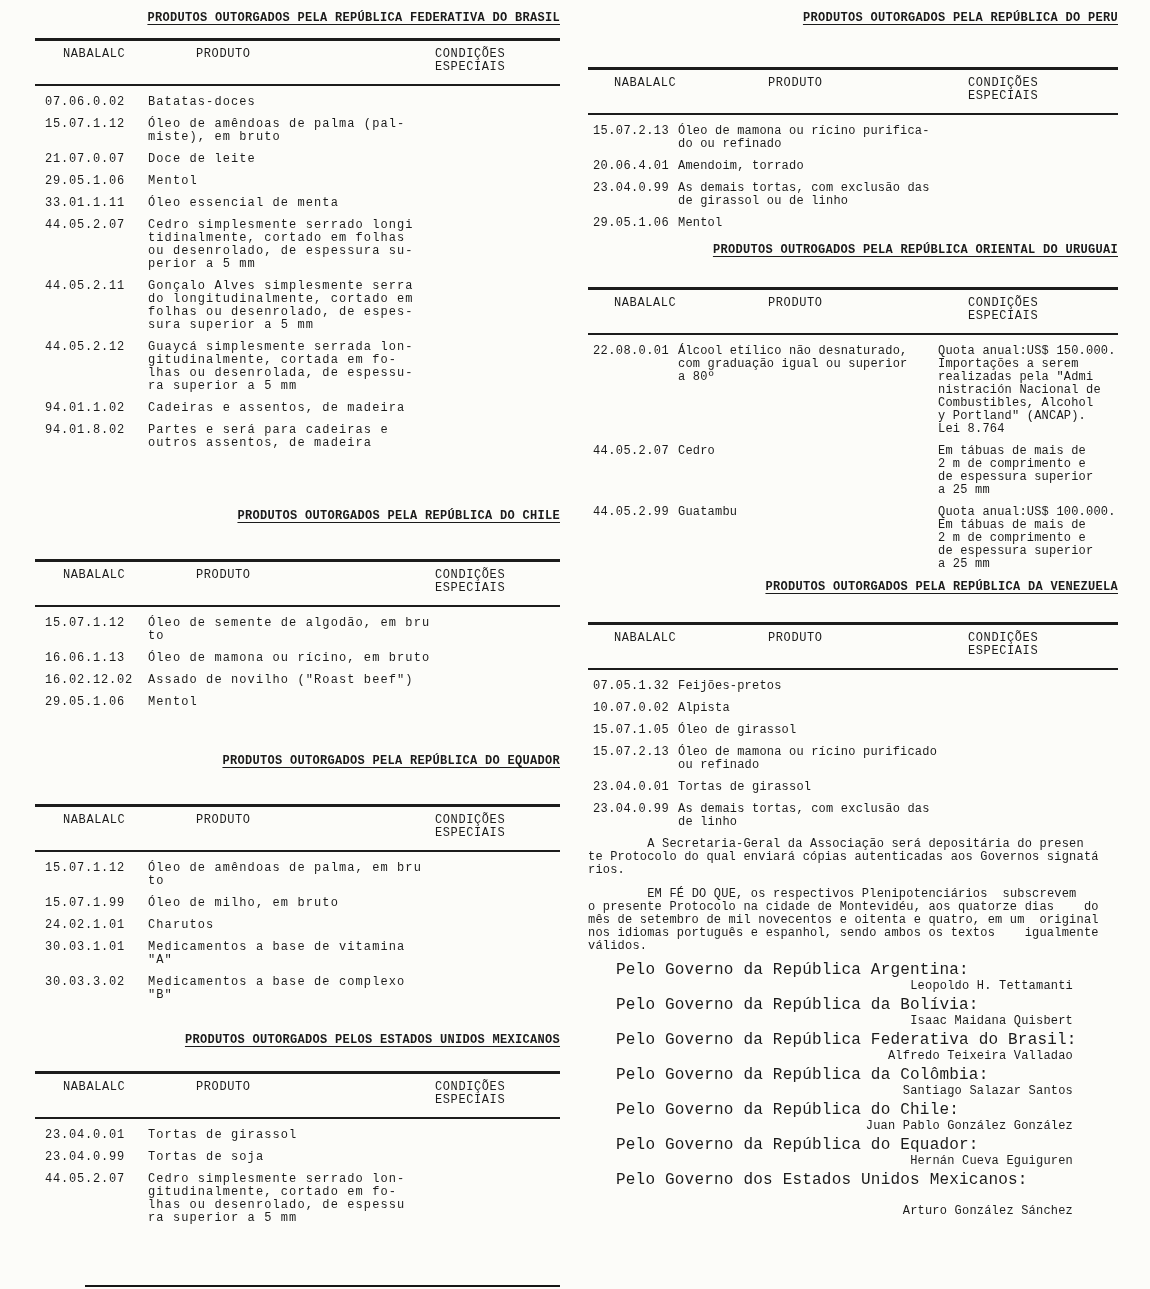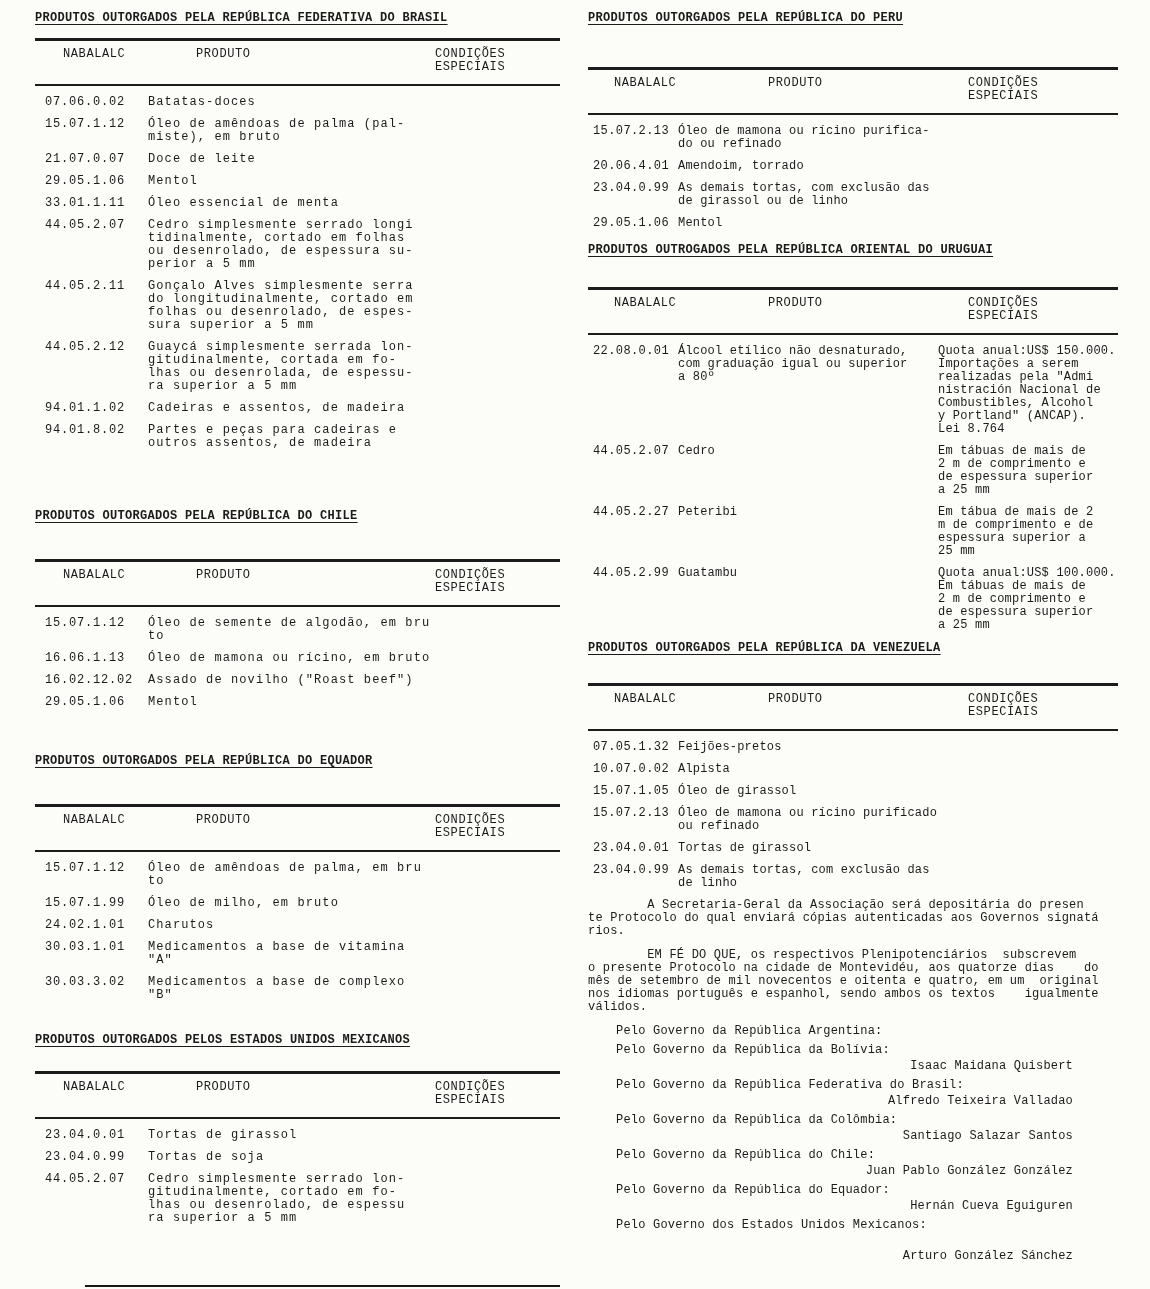--- a/index.html
+++ b/index.html
@@ -7,21 +7,21 @@
     position:relative;width:1150px;height:1289px;margin:0 auto;
     background:#fcfcf9;overflow:hidden;color:#1b1b1b;
     font-family:"Liberation Mono","DejaVu Sans Mono",monospace;
   }
   .col{position:absolute;top:12px;}
   .col-left{left:35px;width:525px;}
   .col-right{left:588px;width:530px;}
 
   .section-title{
     margin:0;font-size:12px;font-weight:bold;letter-spacing:0.3px;
-    text-align:left;text-decoration:underline;text-underline-offset:3px;
+    text-align:right;text-decoration:underline;text-underline-offset:3px;
     line-height:13px;white-space:nowrap;
   }
   .sec-brasil{margin-top:0;}
   .sec-chile{margin-top:60px;}
   .sec-equador{margin-top:46px;}
   .sec-mexicanos{margin-top:32px;}
   .sec-peru{margin-top:0;}
   .sec-uruguai{margin-top:14px;}
   .sec-venezuela{margin-top:10px;}
   .sec-brasil .section-title{margin-bottom:13px;}
@@ -52,21 +52,21 @@
   .col-right .td.code{padding-left:5px;letter-spacing:0.4px;}
 
   .closing{margin-top:6px;}
   .closing .para{
     margin:0 0 11px;font-size:12px;line-height:13px;letter-spacing:0.2px;
     white-space:pre-wrap;
   }
   .signatures{margin-top:4px;}
   .sig{margin-bottom:6px;}
   .sig-label{
-    padding-left:28px;font-size:12px;line-height:13px;letter-spacing:0.2px;
+    padding-left:28px;font-size:16px;line-height:13px;letter-spacing:0.2px;
     margin-bottom:3px;white-space:nowrap;
   }
   .sig-name{
     text-align:right;padding-right:45px;font-size:12px;line-height:13px;
     letter-spacing:0.2px;white-space:nowrap;
   }
   .sig:last-child .sig-name{margin-top:18px;}
 
   .bottom-rule{position:absolute;left:85px;top:1285px;width:475px;height:2px;background:#161616;}
 </style>
@@ -137,21 +137,21 @@
 ra superior a 5 mm</div>
             <div class="td cond"></div>
           </div>
             <div class="tr">
             <div class="td code">94.01.1.02</div>
             <div class="td product">Cadeiras e assentos, de madeira</div>
             <div class="td cond"></div>
           </div>
             <div class="tr">
             <div class="td code">94.01.8.02</div>
-            <div class="td product">Partes e peças para cadeiras e
+            <div class="td product">Partes e será para cadeiras e
 outros assentos, de madeira</div>
             <div class="td cond"></div>
           </div>
           </div>
       </div>
     </section>
 
     <section class="product-section sec-chile">
       <h2 class="section-title">PRODUTOS OUTORGADOS PELA REPÚBLICA DO CHILE</h2>
       <div class="ptable">
@@ -326,28 +326,20 @@
           </div>
             <div class="tr">
             <div class="td code">44.05.2.07</div>
             <div class="td product">Cedro</div>
             <div class="td cond">Em tábuas de mais de
 2 m de comprimento e
 de espessura superior
 a 25 mm</div>
           </div>
             <div class="tr">
-            <div class="td code">44.05.2.27</div>
-            <div class="td product">Peteribi</div>
-            <div class="td cond">Em tábua de mais de 2
-m de comprimento e de
-espessura superior a
-25 mm</div>
-          </div>
-            <div class="tr">
             <div class="td code">44.05.2.99</div>
             <div class="td product">Guatambu</div>
             <div class="td cond">Quota anual:US$ 100.000.
 Em tábuas de mais de
 2 m de comprimento e
 de espessura superior
 a 25 mm</div>
           </div>
           </div>
       </div>
@@ -406,20 +398,21 @@
       <p class="para">        EM FÉ DO QUE, os respectivos Plenipotenciários  subscrevem
 o presente Protocolo na cidade de Montevidéu, aos quatorze dias    do
 mês de setembro de mil novecentos e oitenta e quatro, em um  original
 nos idiomas português e espanhol, sendo ambos os textos    igualmente
 válidos.</p>
     </div>
 
     <div class="signatures">
         <div class="sig">
         <div class="sig-label">Pelo Governo da República Argentina:</div>
+        <div class="sig-name">Leopoldo H. Tettamanti</div>
       </div>
         <div class="sig">
         <div class="sig-label">Pelo Governo da República da Bolívia:</div>
         <div class="sig-name">Isaac Maidana Quisbert</div>
       </div>
         <div class="sig">
         <div class="sig-label">Pelo Governo da República Federativa do Brasil:</div>
         <div class="sig-name">Alfredo Teixeira Valladao</div>
       </div>
         <div class="sig">

